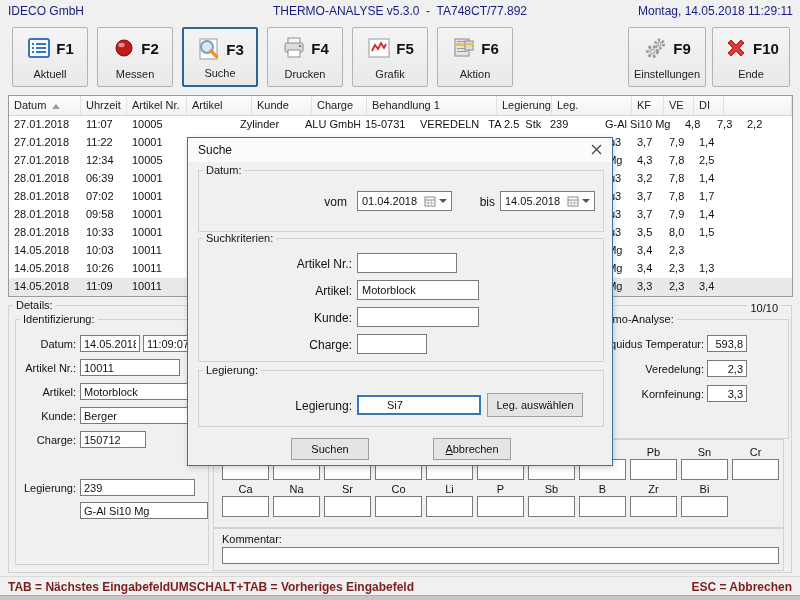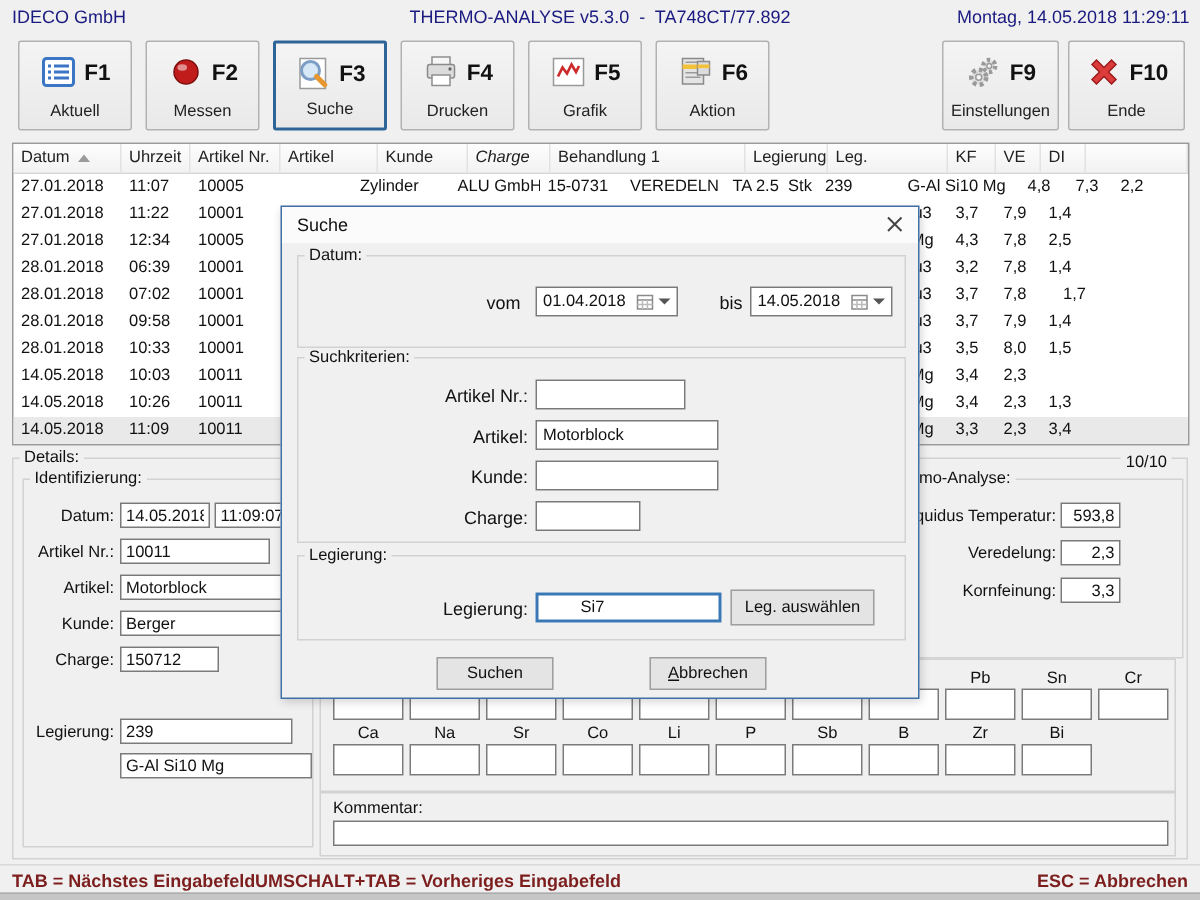--- a/index.html
+++ b/index.html
@@ -191,21 +191,21 @@
     </div>
   </div>
 
   <div class="table">
     <div class="thead" id="thead">
         <div class="hcell" style="width: 72px;">Datum<span class="sortup"></span></div>
         <div class="hcell" style="width: 46px;">Uhrzeit</div>
         <div class="hcell" style="width: 60px;">Artikel Nr.</div>
         <div class="hcell" style="width: 65px;">Artikel</div>
         <div class="hcell" style="width: 60px;">Kunde</div>
-        <div class="hcell" style="width: 55px; font-style: italic;">Charge</div>
+        <div class="hcell" style="width: 55px;">Charge</div>
         <div class="hcell" style="width: 130px;">Behandlung 1</div>
         <div class="hcell" style="width: 55px;">Legierung</div>
         <div class="hcell" style="width: 80px;">Leg.</div>
         <div class="hcell" style="width: 32px;">KF</div>
         <div class="hcell" style="width: 30px;">VE</div>
         <div class="hcell" style="width: 30px;">DI</div>
         <div class="hcell hfill"></div>
       </div>
     <div id="tbody">
         <div class="trow">
@@ -273,21 +273,21 @@
           <div class="cell" style="width: 46px;">07:02</div>
           <div class="cell" style="width: 60px;">10001</div>
           <div class="cell" style="width: 65px;"></div>
           <div class="cell" style="width: 60px;"></div>
           <div class="cell" style="width: 55px;"></div>
           <div class="cell" style="width: 130px;"></div>
           <div class="cell" style="width: 55px;"></div>
           <div class="cell" style="width: 80px;">G-Al Si8 Cu3</div>
           <div class="cell" style="width: 32px;">3,7</div>
           <div class="cell" style="width: 30px;">7,8</div>
-          <div class="cell" style="width: 30px; text-align: right;">1,7</div>
+          <div class="cell" style="width: 30px;">1,7</div>
           <div class="cell cfill"></div>
         </div>
         <div class="trow">
           <div class="cell" style="width: 72px;">28.01.2018</div>
           <div class="cell" style="width: 46px;">09:58</div>
           <div class="cell" style="width: 60px;">10001</div>
           <div class="cell" style="width: 65px;"></div>
           <div class="cell" style="width: 60px;"></div>
           <div class="cell" style="width: 55px;"></div>
           <div class="cell" style="width: 130px;"></div>

